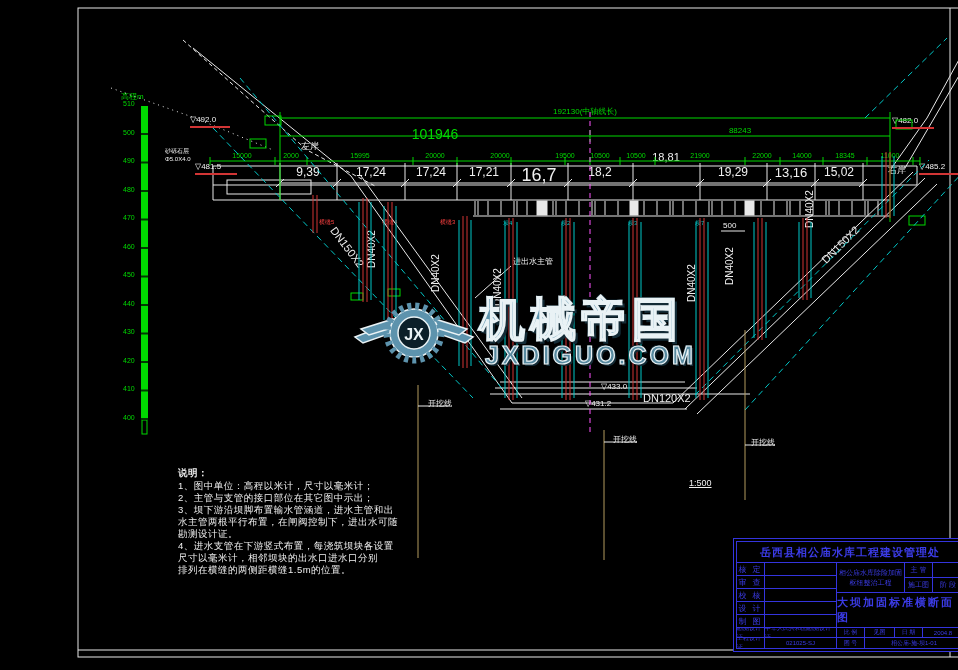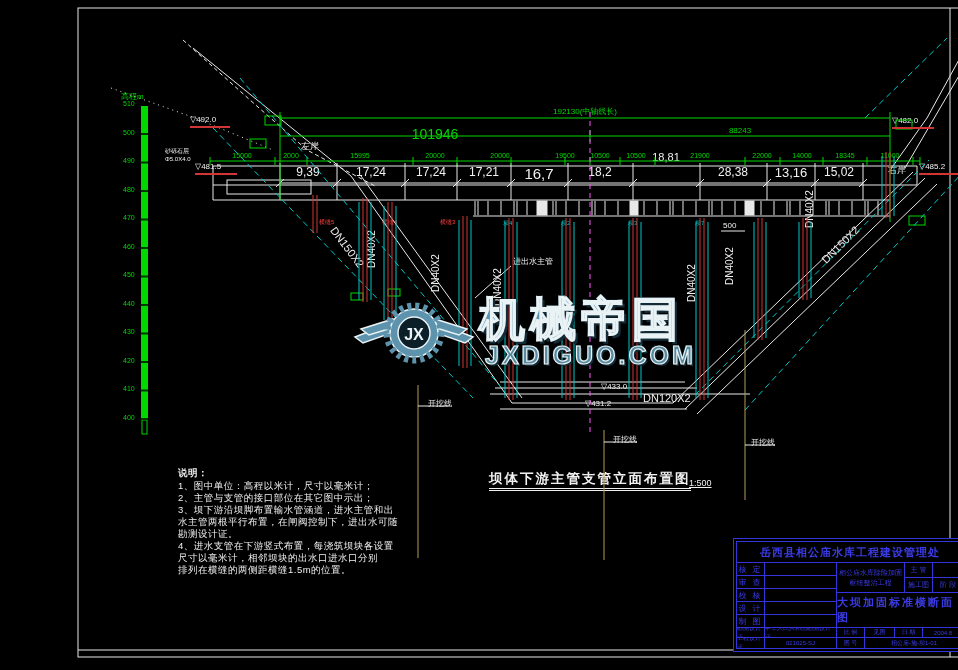--- a/index.html
+++ b/index.html
@@ -306,24 +306,24 @@
   <span class="t grn ctr" style="left:635px;top:152px;width:40px;font-size:7px">21900</span>
   <span class="t grn ctr" style="left:697px;top:152px;width:40px;font-size:7px">22000</span>
   <span class="t grn ctr" style="left:737px;top:152px;width:40px;font-size:7px">14000</span>
   <span class="t grn ctr" style="left:780px;top:152px;width:40px;font-size:7px">18345</span>
   <span class="t grn ctr" style="left:825px;top:152px;width:40px;font-size:7px">11000</span>
 
   <span class="t ctr" style="left:235px;top:166px;width:56px;font-size:12px">9,39</span>
   <span class="t ctr" style="left:298px;top:166px;width:56px;font-size:12px">17,24</span>
   <span class="t ctr" style="left:358px;top:166px;width:56px;font-size:12px">17,24</span>
   <span class="t ctr" style="left:411px;top:166px;width:56px;font-size:12px">17,21</span>
-  <span class="t ctr" style="left:466px;top:166px;width:56px;font-size:15px">16,7</span>
+  <span class="t ctr" style="left:466px;top:166px;width:56px;font-size:18px">16,7</span>
   <span class="t ctr" style="left:527px;top:166px;width:56px;font-size:12px">18,2</span>
   <span class="t ctr" style="left:593px;top:152px;width:56px;font-size:11px">18,81</span>
-  <span class="t ctr" style="left:660px;top:166px;width:56px;font-size:12px">28,38</span>
+  <span class="t ctr" style="left:660px;top:166px;width:56px;font-size:12px">19,29</span>
   <span class="t ctr" style="left:718px;top:166px;width:56px;font-size:13px">13,16</span>
   <span class="t ctr" style="left:766px;top:166px;width:56px;font-size:12px">15,02</span>
 
   <span class="t" style="left:256px;top:142px;font-size:9px">左岸</span>
   <span class="t" style="left:843px;top:166px;font-size:9px">右岸</span>
   <span class="t" style="left:145px;top:116px;font-size:8px">▽492.0</span>
   <span class="t" style="left:150px;top:163px;font-size:8px">▽481.5</span>
   <span class="t" style="left:847px;top:117px;font-size:8px">▽482.0</span>
   <span class="t" style="left:874px;top:163px;font-size:8px">▽485.2</span>
   <span class="t" style="left:556px;top:383px;font-size:8px">▽433.0</span>
@@ -347,21 +347,20 @@
   <span class="t" style="left:468px;top:258px;font-size:8px">进出水主管</span>
   <span class="t red" style="left:274px;top:219px;font-size:6px">横缝5</span>
   <span class="t red" style="left:337px;top:219px;font-size:6px">横缝4</span>
   <span class="t red" style="left:395px;top:219px;font-size:6px">横缝3</span>
   <span class="t cyn" style="left:458px;top:220px;font-size:6px">坝4</span>
   <span class="t cyn" style="left:516px;top:220px;font-size:6px">坝2</span>
   <span class="t cyn" style="left:583px;top:220px;font-size:6px">坝3</span>
   <span class="t cyn" style="left:650px;top:220px;font-size:6px">坝7</span>
   <span class="t" style="left:678px;top:222px;font-size:8px">500</span>
 
-  <span class="t" id="caption" style="left:444px;top:472px">坝体下游主管支管立面布置图</span>
   <span class="t" style="left:644px;top:479px;font-size:9px;text-decoration:underline">1:500</span>
 
   <span class="t note" style="left:133px;top:468px;font-weight:bold">说明：</span>
   <span class="t note" style="left:133px;top:481px">1、图中单位：高程以米计，尺寸以毫米计；</span>
   <span class="t note" style="left:133px;top:493px">2、主管与支管的接口部位在其它图中示出；</span>
   <span class="t note" style="left:133px;top:505px">3、坝下游沿坝脚布置输水管涵道，进水主管和出</span>
   <span class="t note" style="left:133px;top:517px">水主管两根平行布置，在闸阀控制下，进出水可随</span>
   <span class="t note" style="left:133px;top:529px">勘测设计证。</span>
   <span class="t note" style="left:133px;top:541px">4、进水支管在下游竖式布置，每浇筑坝块各设置</span>
   <span class="t note" style="left:133px;top:553px">尺寸以毫米计，相邻坝块的出水口进水口分别</span>

